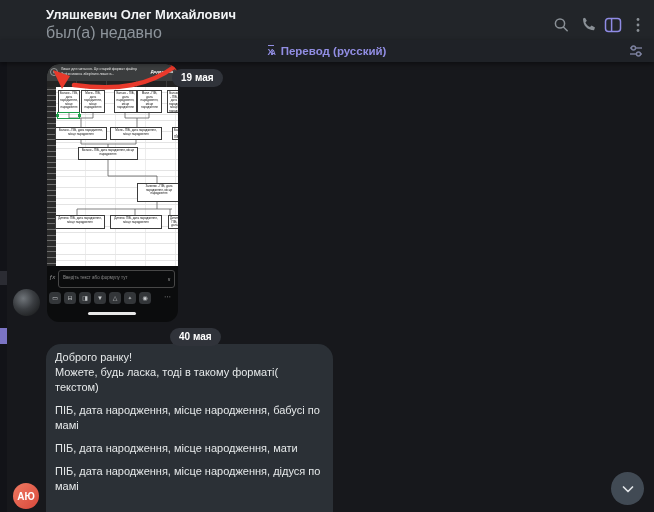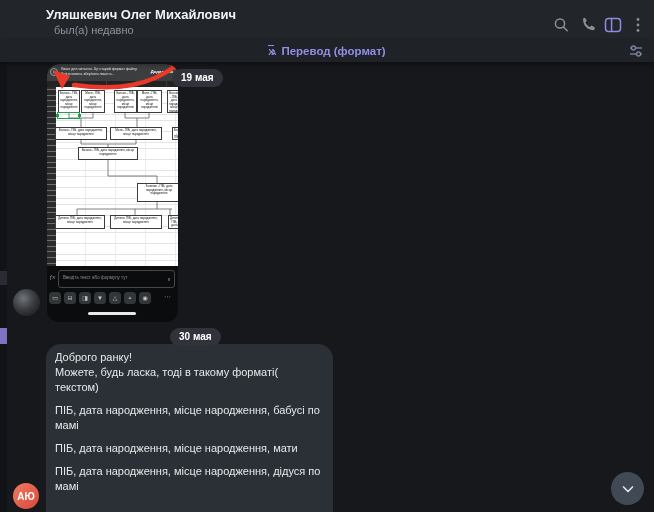--- a/index.html
+++ b/index.html
@@ -3,21 +3,21 @@
 <meta charset="utf-8">
 <style>
   * { margin:0; padding:0; box-sizing:border-box; }
   html,body { width:654px; height:512px; overflow:hidden; background:#17181c;
               font-family:"Liberation Sans", sans-serif; }
   .window { position:relative; width:654px; height:512px; background:#17181c; overflow:hidden; }
 
   
   .header { position:absolute; left:0; top:0; width:654px; height:40px; background:#222529; z-index:10;text-align:center; }
   .title  { position:absolute; left:46px; top:7px; font-size:13px; font-weight:bold; color:#f1f3f5; }
-  .status { position:absolute; left:46px; top:24px; font-size:11px; color:#8d949b;margin-left:8px; }
+  .status { position:absolute; left:46px; top:24px; font-size:16px; color:#8d949b; }
   .hicon  { position:absolute; top:15px; width:20px; height:20px; cursor:pointer; }
   .hicon svg { display:block; }
 
   
   .trbar { position:absolute; left:0; top:40px; width:654px; height:22px; background:#1f2227;
            z-index:10; box-shadow:0 2px 5px rgba(0,0,0,.45); }
   .trlabel { position:absolute; left:0; top:0; width:100%; height:22px; display:flex;
              align-items:center; justify-content:center; gap:5px; color:#928ee4;
              font-size:11.5px; font-weight:600; cursor:pointer; }
   .trx { font-size:9px; font-weight:bold; border-top:1.2px solid #928ee4; padding-top:1px; }
@@ -120,21 +120,21 @@
         <circle cx="10" cy="4.5" r="1.4" fill="#8a9096"></circle>
         <circle cx="10" cy="10" r="1.4" fill="#8a9096"></circle>
         <circle cx="10" cy="15.5" r="1.4" fill="#8a9096"></circle>
       </svg>
     </div>
   </div>
 
   <div class="trbar">
     <div class="trlabel">
       <span><span class="trx">X</span><span class="tra">A</span></span>
-      <span>Перевод (формат)</span>
+      <span>Перевод (русский)</span>
     </div>
     <div class="sliders">
       <svg width="16" height="16" viewBox="0 0 16 16">
         <line x1="2" y1="5" x2="14" y2="5" stroke="#7d82a0" stroke-width="1.4"></line>
         <circle cx="5.5" cy="5" r="2" fill="#1f2227" stroke="#7d82a0" stroke-width="1.4"></circle>
         <line x1="2" y1="11" x2="14" y2="11" stroke="#7d82a0" stroke-width="1.4"></line>
         <circle cx="10.5" cy="11" r="2" fill="#1f2227" stroke="#7d82a0" stroke-width="1.4"></circle>
       </svg>
     </div>
   </div>
@@ -202,21 +202,21 @@
         <polygon points="122,0 131,0 131,8" fill="#e8392b"></polygon>
         <path d="M127 3 C 103 21, 72 27, 27 21" fill="none" stroke="#e8392b" stroke-width="4.5" stroke-linecap="round"></path>
         <polygon points="6,6 23,12 15,25" fill="#e8392b"></polygon>
       </svg>
     </div>
 
     <div class="datepill" style="left:172px; top:7px;">19 мая</div>
 
     <div class="ph-avatar"></div>
 
-    <div class="datepill" style="left:170px; top:266px;">30 мая</div>
+    <div class="datepill" style="left:170px; top:266px;">40 мая</div>
 
     <div class="bubble">
       <div class="para">Доброго ранку!
 Можете, будь ласка, тоді в такому форматі( текстом)</div>
       <div class="para">ПІБ, дата народження, місце народження, бабусі по мамі</div>
       <div class="para">ПІБ, дата народження, місце народження, мати</div>
       <div class="para">ПІБ, дата народження, місце народження, дідуся по мамі</div>
 
     </div>
 

